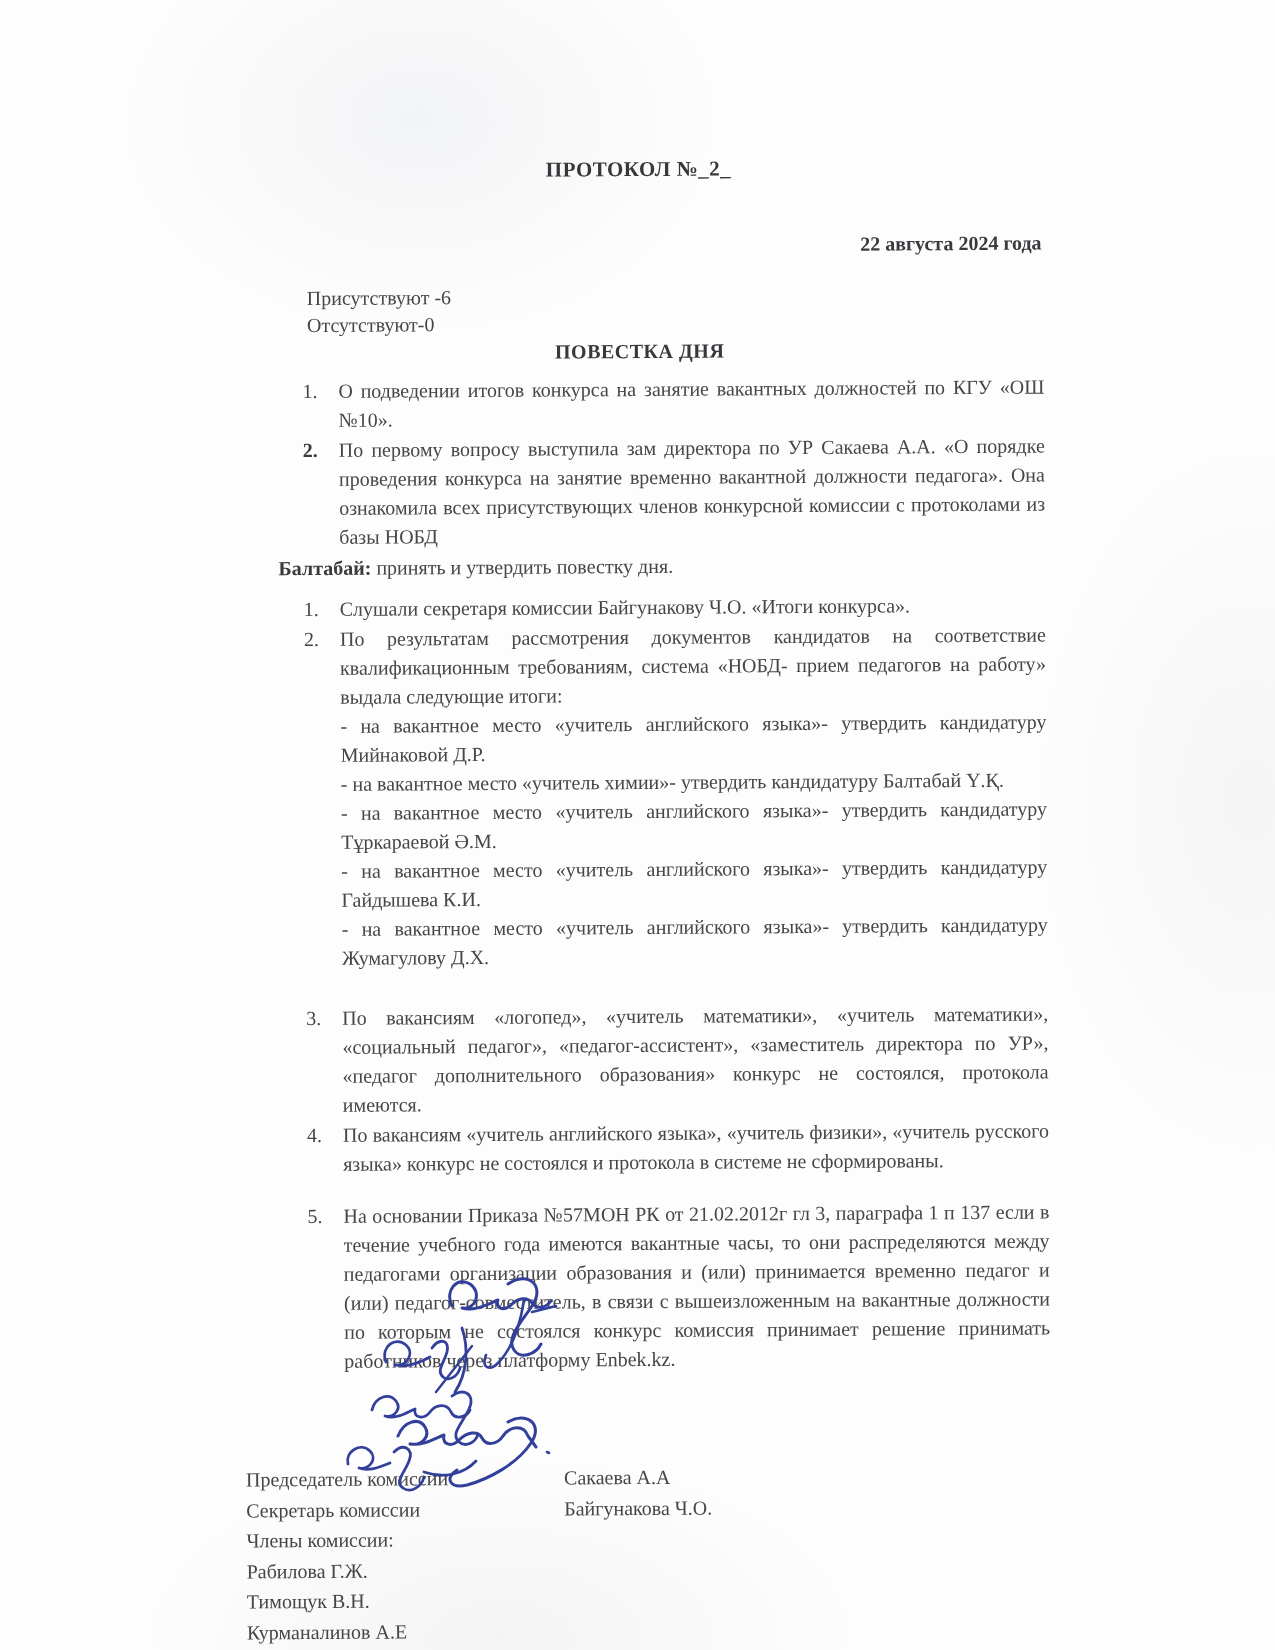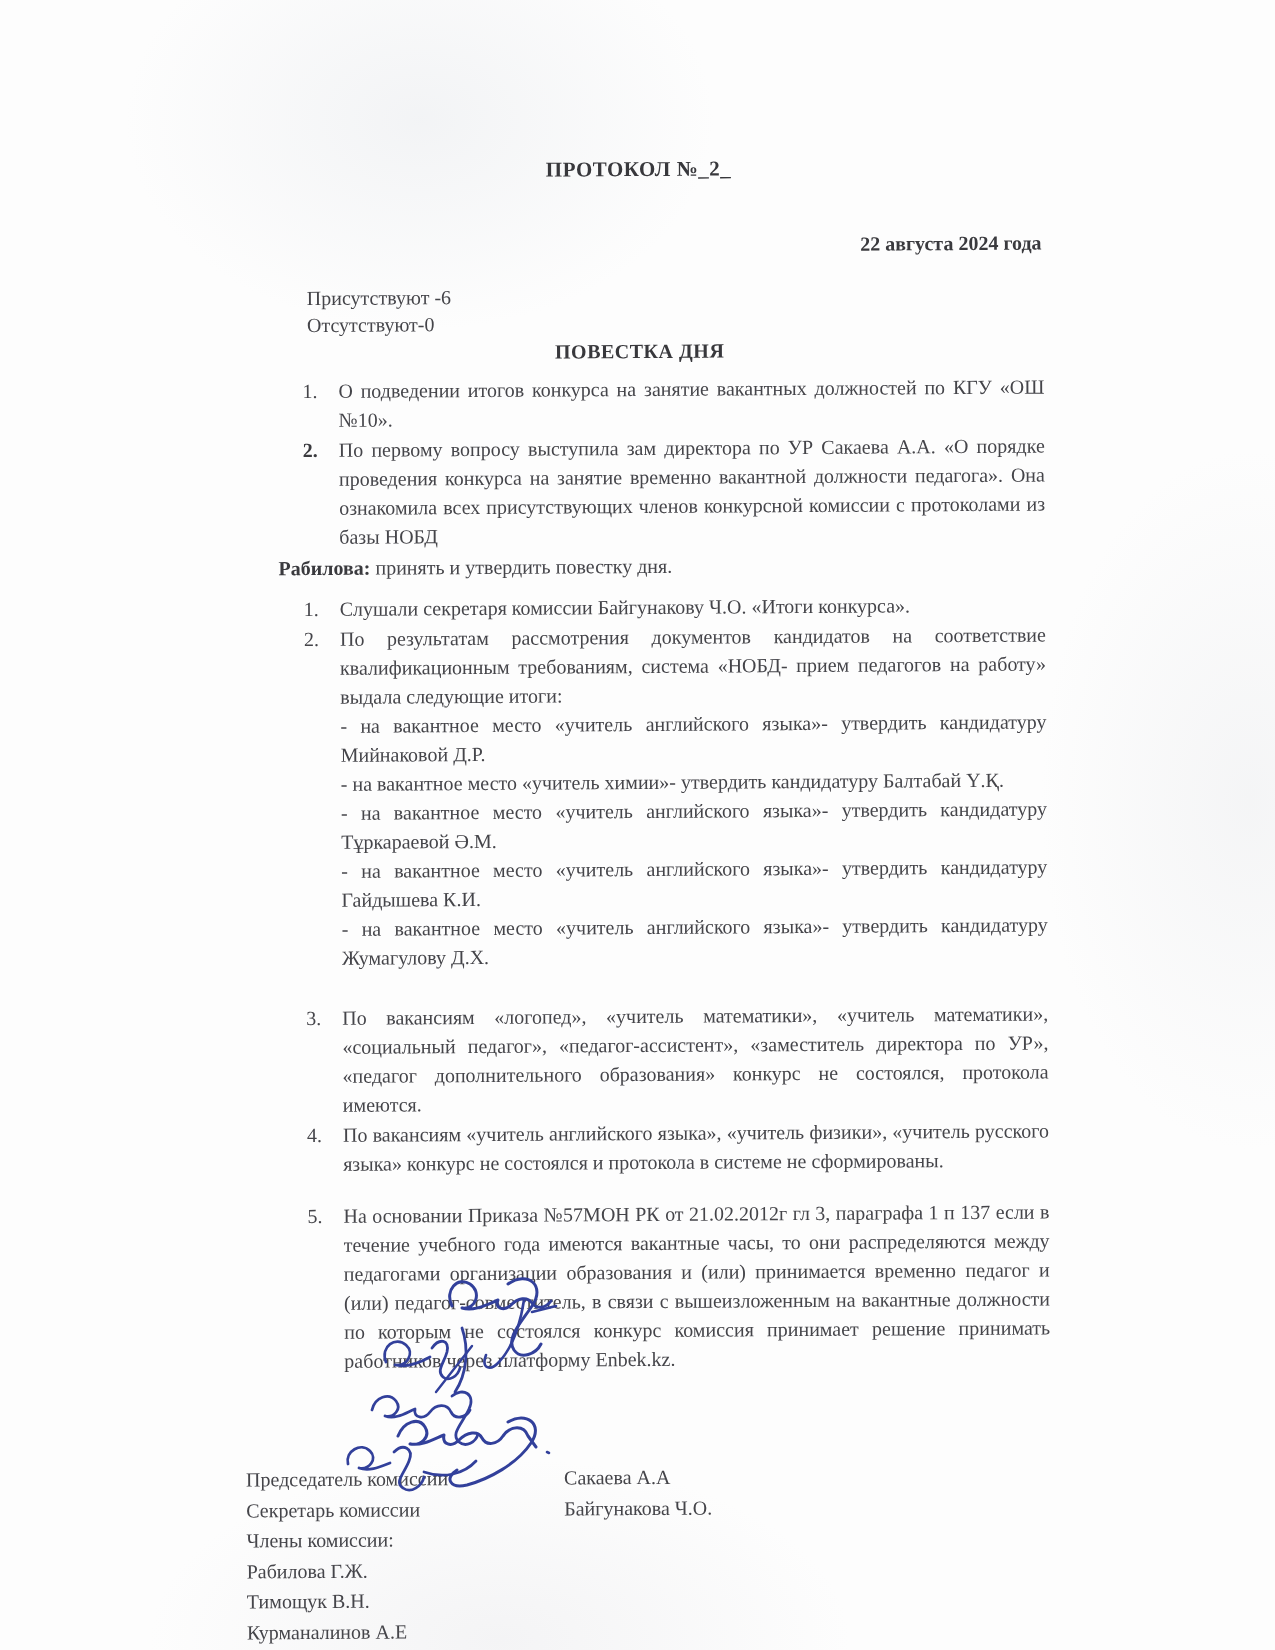--- a/index.html
+++ b/index.html
@@ -85,21 +85,21 @@
         <span class="num">1.</span>
         <div class="txt">О подведении итогов конкурса на занятие вакантных должностей по КГУ «ОШ №10».</div>
       </div>
       <div class="li">
         <span class="num bold">2.</span>
         <div class="txt">По первому вопросу выступила зам директора по УР Сакаева А.А. «О порядке проведения конкурса на занятие временно вакантной должности педагога». Она ознакомила всех присутствующих членов конкурсной комиссии с протоколами из базы НОБД</div>
       </div>
     </div>
 
     <div class="decision-line">
-      <span class="lbl">Рабилова:</span>
+      <span class="lbl">Балтабай:</span>
       <span>принять и утвердить повестку дня.</span>
     </div>
 
     <div class="list">
       <div class="li">
         <span class="num">1.</span>
         <div class="txt">Слушали секретаря комиссии Байгунакову Ч.О. «Итоги конкурса».</div>
       </div>
       <div class="li">
         <span class="num">2.</span>

